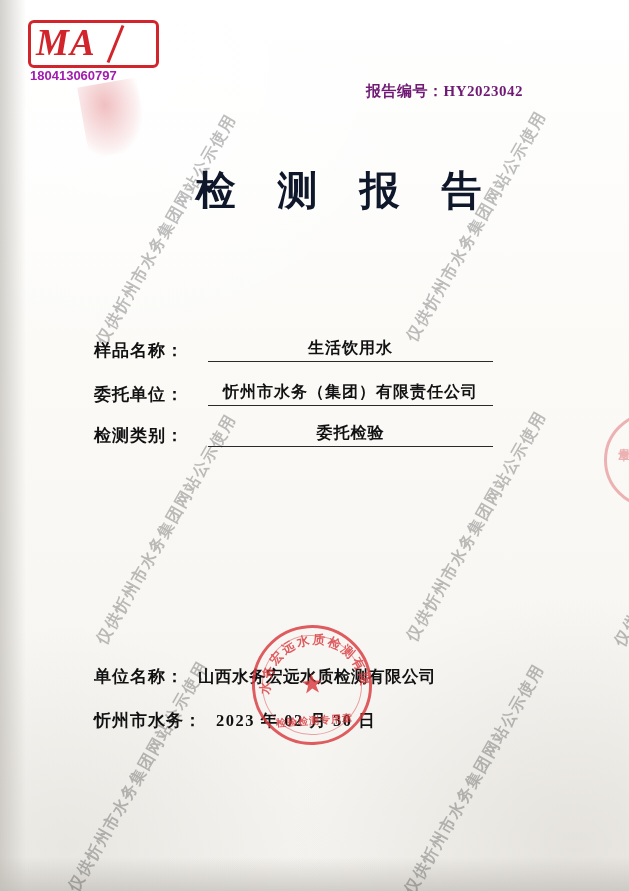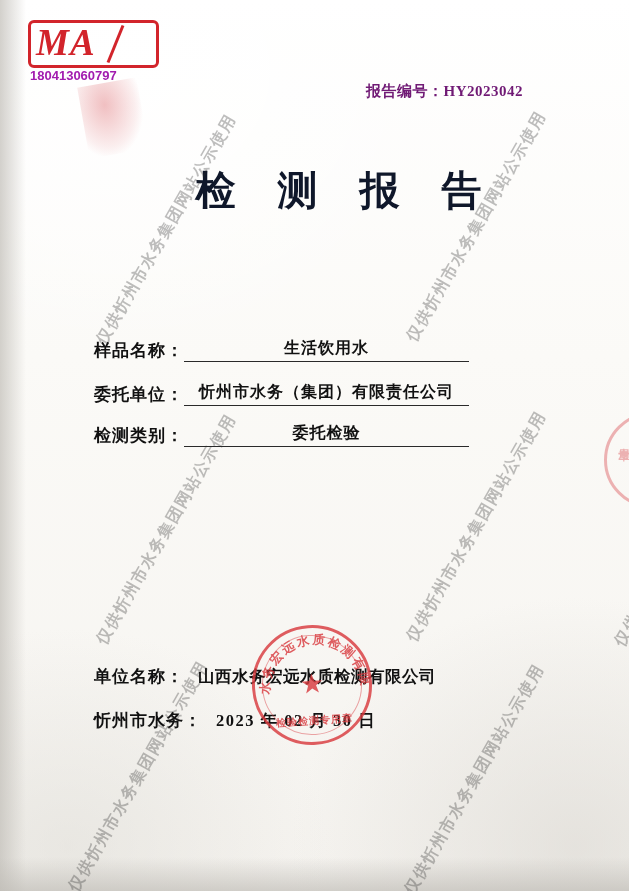--- a/index.html
+++ b/index.html
@@ -130,20 +130,21 @@
   
   .field {
     position: absolute;
     left: 94px;
     display: flex;
     align-items: flex-end;
     font-size: 17px;
     font-weight: bold;
     color: #111;
     white-space: nowrap;
+    gap: 24px;
   }
   .field .label {
     font-family: "Liberation Serif", serif;
     font-weight: bold;
     letter-spacing: 1px;
   }
   .field .value-line {
     position: relative;
     border-bottom: 1.3px solid #2a2a2a;
     text-align: center;

